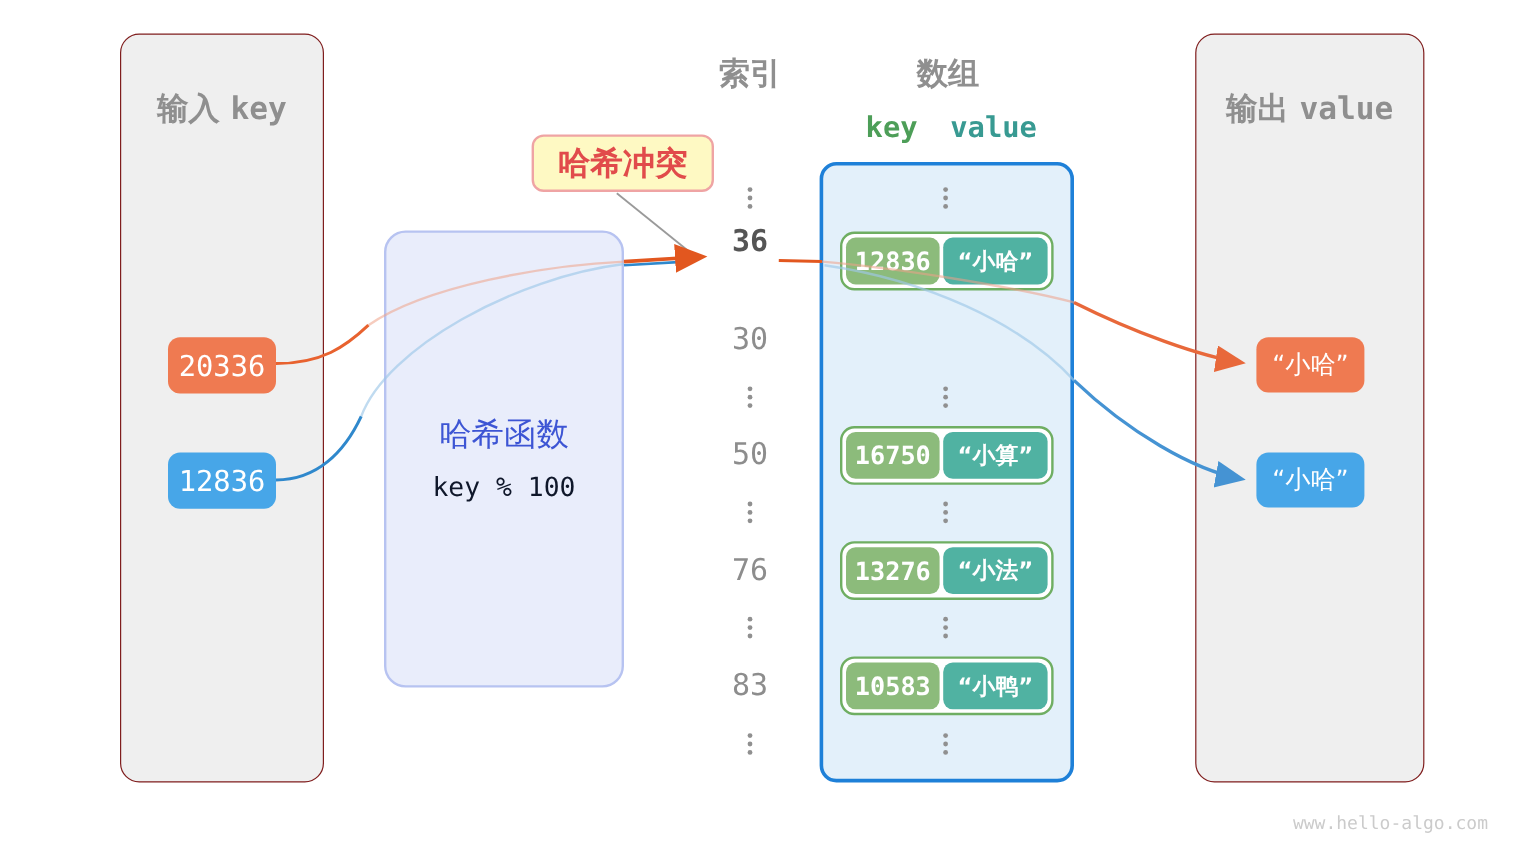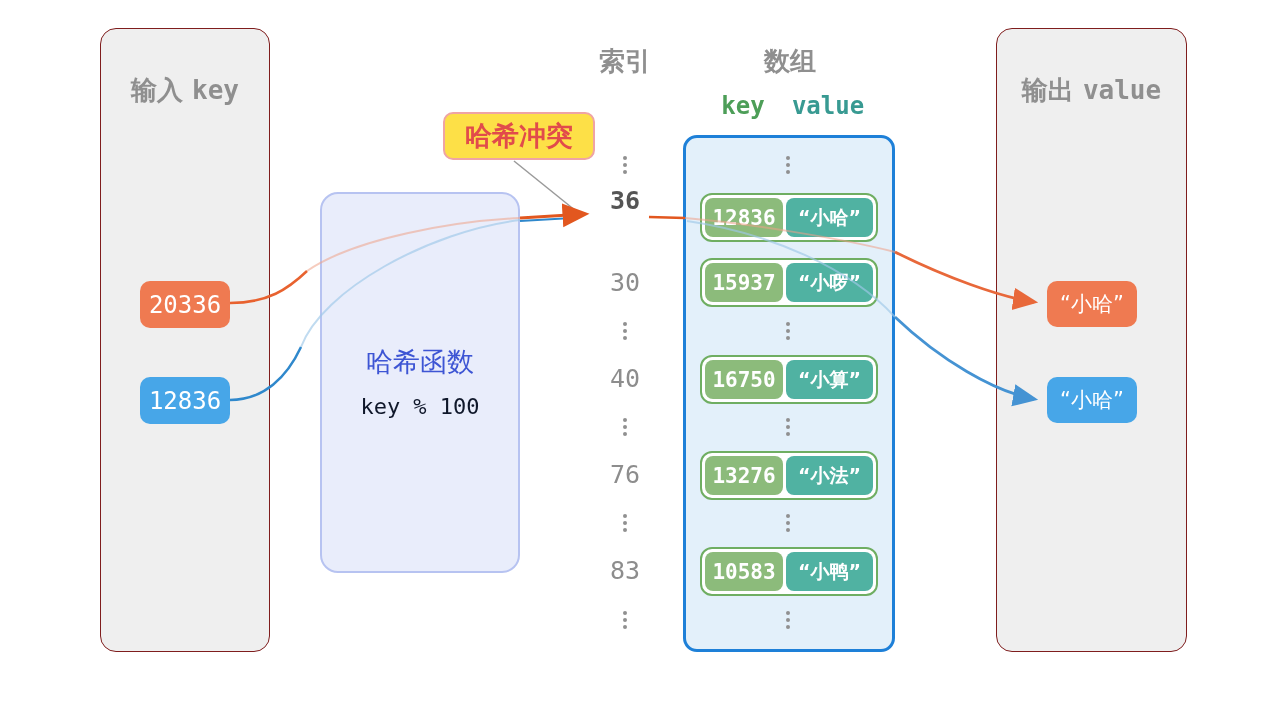--- a/index.html
+++ b/index.html
@@ -24,21 +24,21 @@
 
   
   .hash-box{position:absolute;left:320px;top:192px;width:200px;height:381px;background:#e9edfb;
             border:2px solid #b7c3f1;border-radius:18px;box-sizing:border-box;}
   .hash-title{position:absolute;left:320px;top:344px;width:200px;text-align:center;
               font-size:27px;color:#3d55d4;}
   .hash-formula{position:absolute;left:320px;top:394px;width:200px;text-align:center;
                 font-size:22px;color:#0f172a;}
 
   
-  .collision{position:absolute;left:443px;top:112px;width:152px;height:48px;background:#fde047;
+  .collision{position:absolute;left:443px;top:112px;width:152px;height:48px;background:#fef9c3;
              border:2px solid #efa4a4;border-radius:10px;display:flex;align-items:center;
              justify-content:center;font-size:27px;font-weight:bold;color:#e14b4b;
              box-sizing:border-box;}
 
   
   .col-title{position:absolute;top:44px;font-size:26px;font-weight:bold;color:#8f8f8f;
              text-align:center;white-space:nowrap;}
 
   
   .idx{position:absolute;left:590px;width:70px;text-align:center;font-size:25px;color:#8d8d8d;
@@ -95,21 +95,21 @@
   <div class="collision">哈希冲突</div>
 
   <div class="col-title" style="left:590px;width:70px;">索引</div>
   <div class="col-title" style="left:755px;width:70px;">数组</div>
 
   <div class="kv-head k mono">key</div>
   <div class="kv-head v mono">value</div>
 
   <div class="idx hot" style="top:186px;">36</div>
   <div class="idx" style="top:268px;">30</div>
-  <div class="idx" style="top:364px;">40</div>
+  <div class="idx" style="top:364px;">50</div>
   <div class="idx" style="top:460px;">76</div>
   <div class="idx" style="top:556px;">83</div>
 
   <div class="dots" style="left:621px;top:156px;">
       <i></i>
       <i></i>
       <i></i>
     </div>
   <div class="dots" style="left:621px;top:322px;">
       <i></i>
@@ -156,24 +156,20 @@
     </div>
   <div class="dots" style="left:784px;top:611px;">
       <i></i>
       <i></i>
       <i></i>
     </div>
 
   <div class="entry" style="top:193px;">
     <div class="k">12836</div>
     <div class="v">“小哈”</div>
-  </div>
-  <div class="entry" style="top:258px;">
-    <div class="k">15937</div>
-    <div class="v">“小啰”</div>
   </div>
   <div class="entry" style="top:355px;">
     <div class="k">16750</div>
     <div class="v">“小算”</div>
   </div>
   <div class="entry" style="top:451px;">
     <div class="k">13276</div>
     <div class="v">“小法”</div>
   </div>
   <div class="entry" style="top:547px;">
@@ -206,14 +202,15 @@
     <path d="M 520 218 L 585 214" stroke="#e2571f" stroke-width="3" fill="none" marker-end="url(#ah-orange)"></path>
 
     <path d="M 649 217 L 685 218" stroke="#e2571f" stroke-width="2.5" fill="none"></path>
     <path d="M 685 218 C 745 223 840 238 895 252" stroke="#eea188" stroke-opacity="0.55" stroke-width="2" fill="none"></path>
     <path d="M 687 221 C 770 233 850 268 895 317" stroke="#9ec8e8" stroke-opacity="0.65" stroke-width="2" fill="none"></path>
 
     <path d="M 895 252 C 945 277 1000 297 1034 302" stroke="#e8683a" stroke-width="2.8" fill="none" marker-end="url(#ah-orange2)"></path>
     <path d="M 895 317 C 940 360 995 392 1034 399" stroke="#4593d3" stroke-width="2.8" fill="none" marker-end="url(#ah-blue)"></path>
   </svg>
 
+  <div class="footer mono">www.hello-algo.com</div>
 
 </div>
 
 </body></html>

